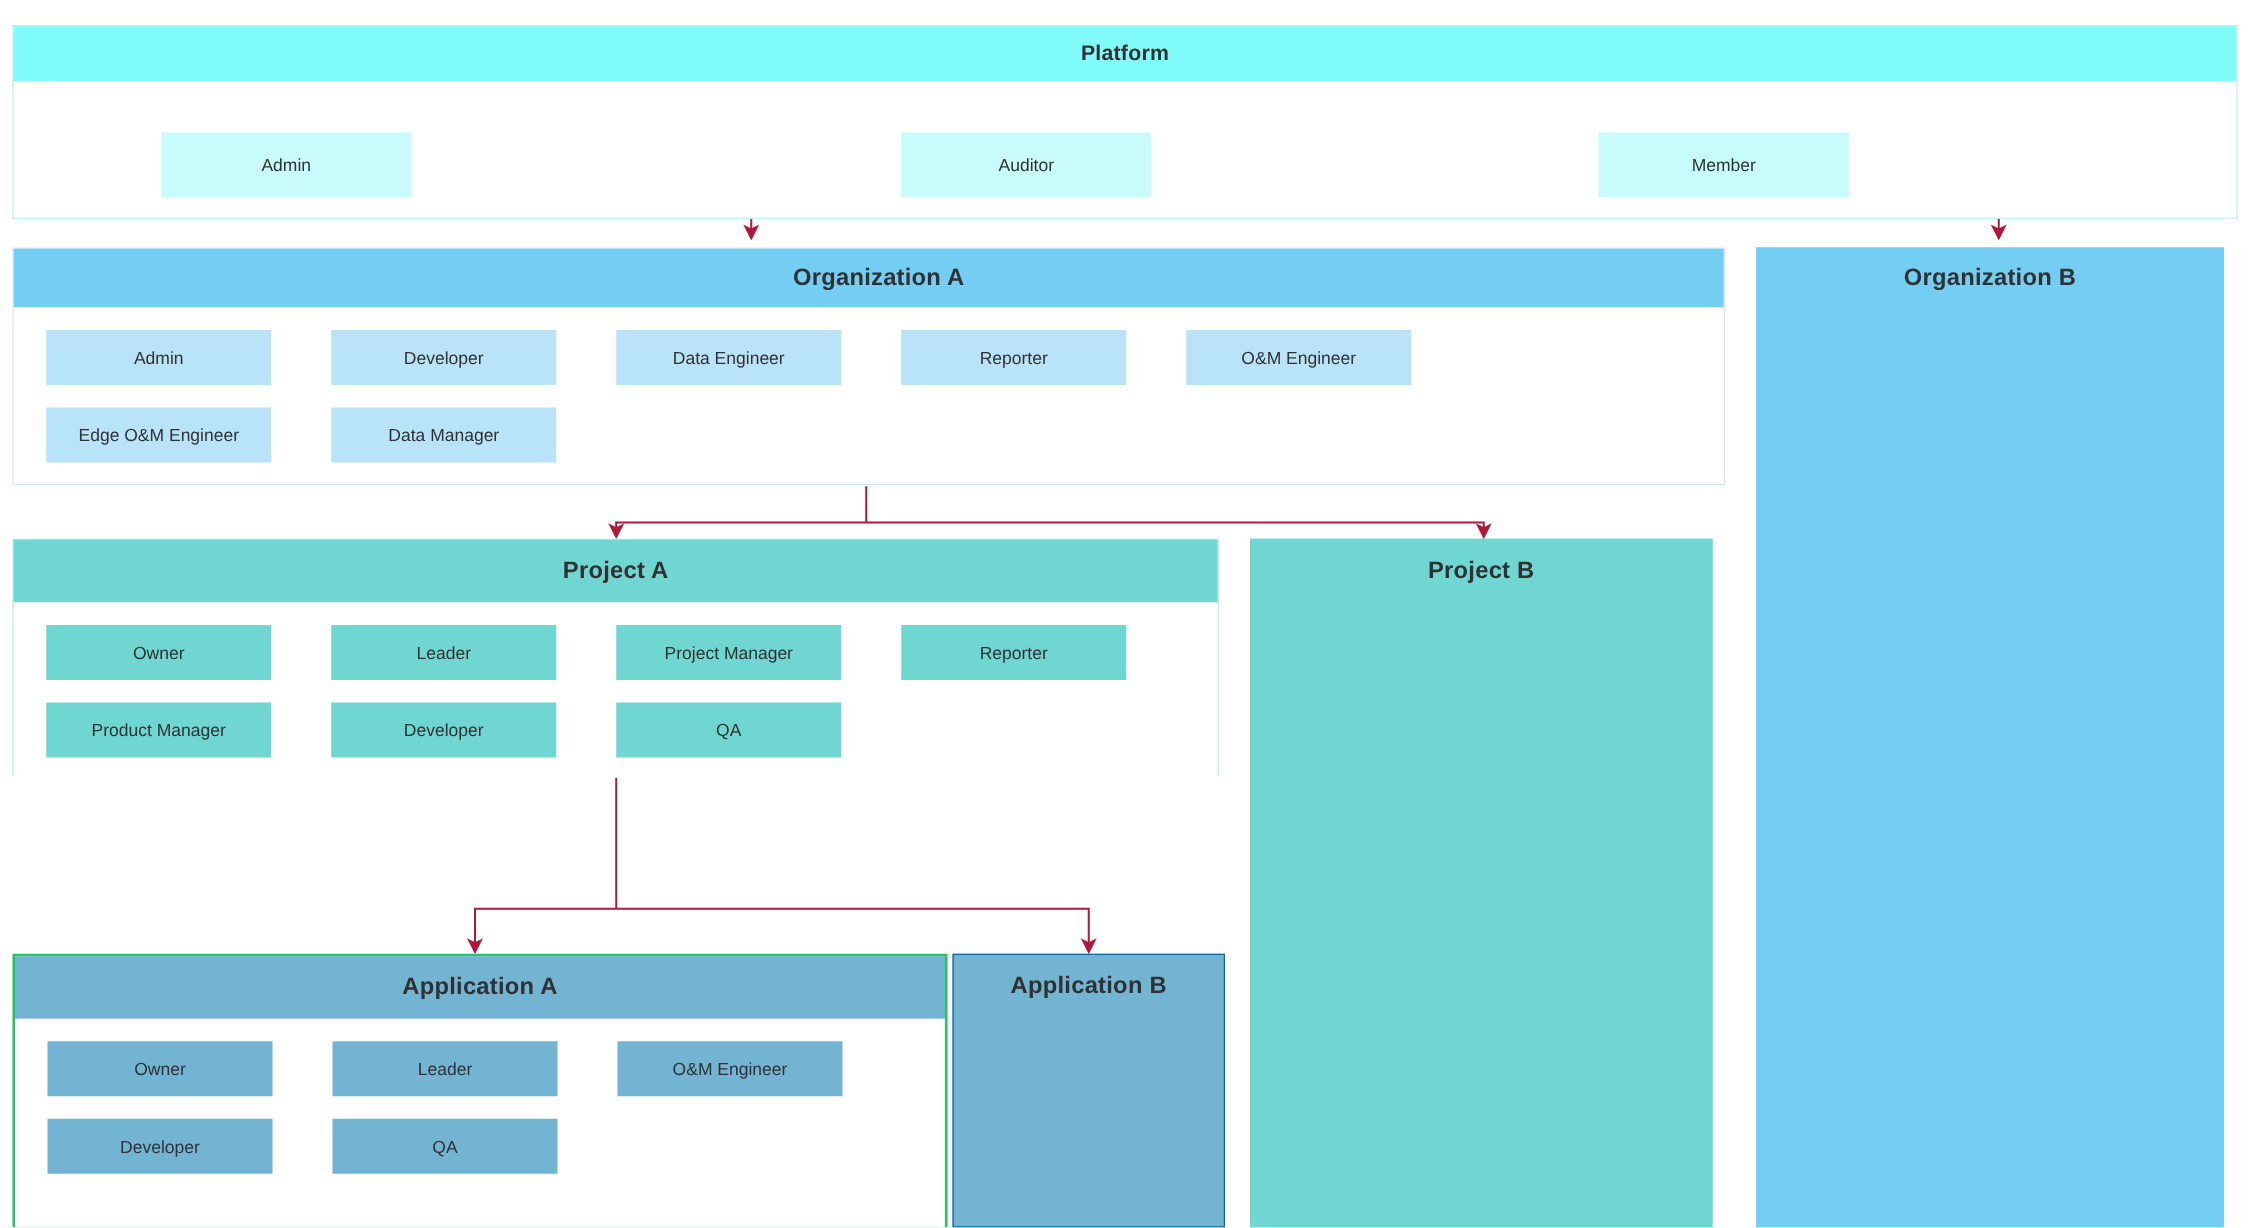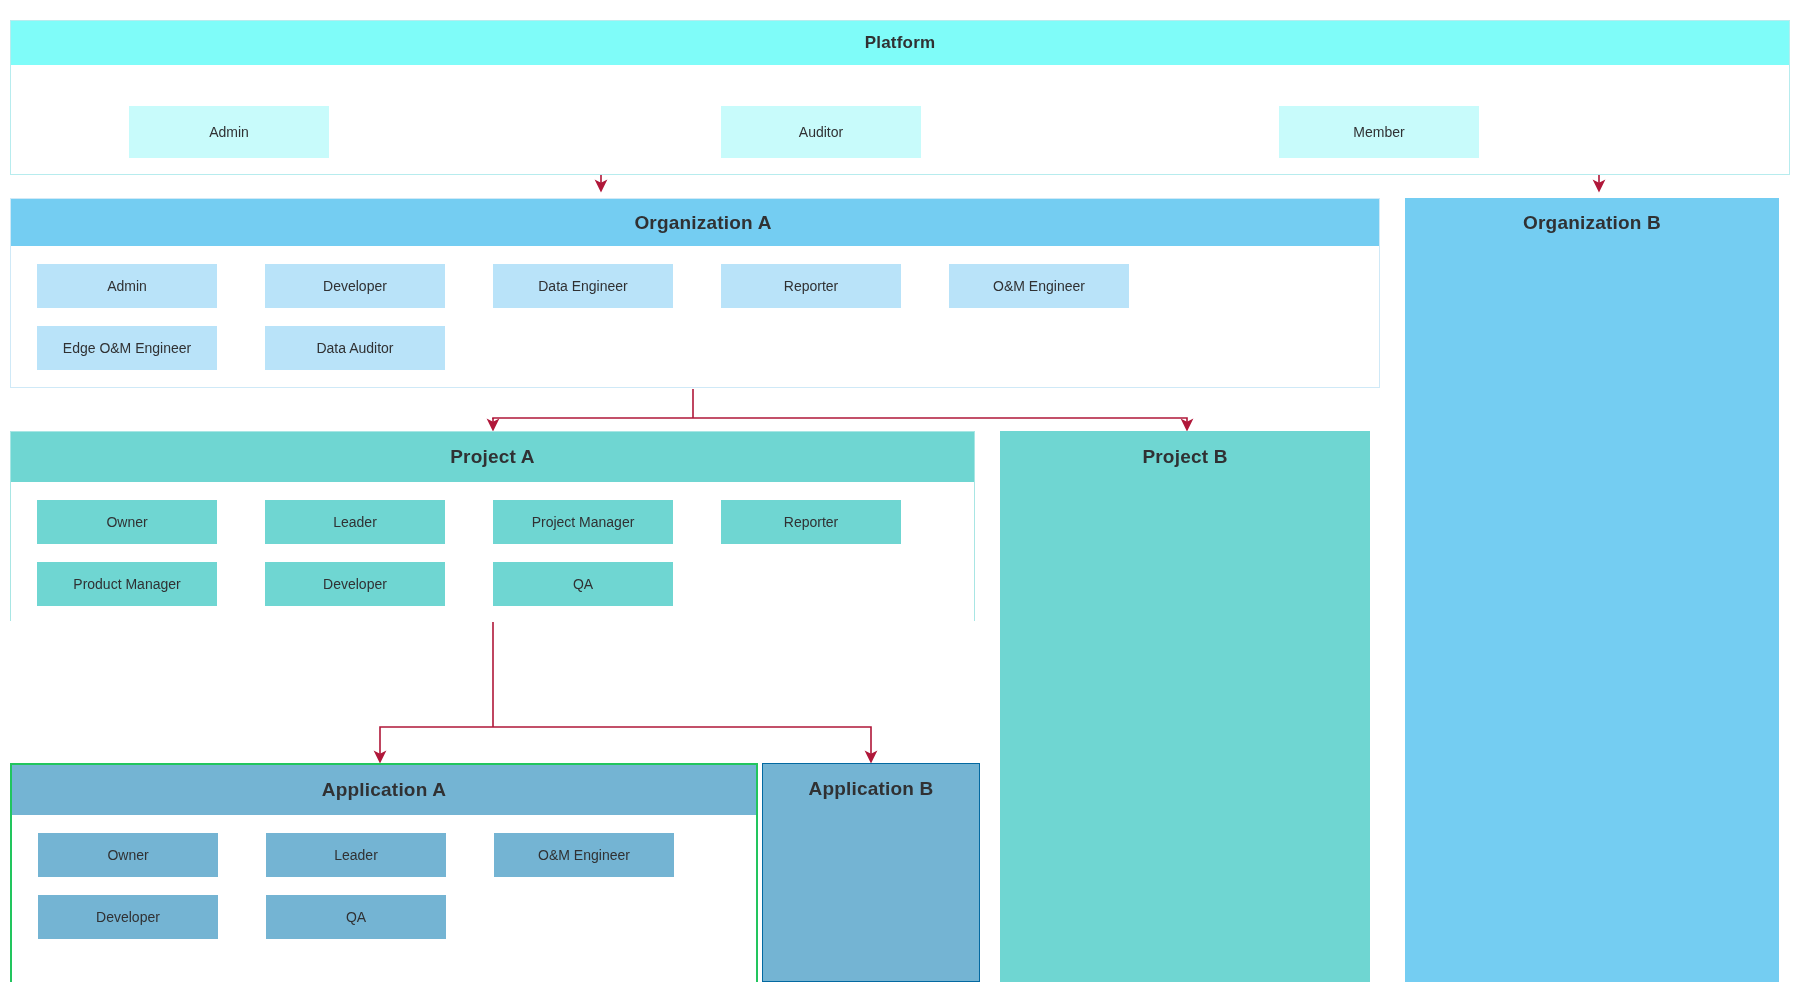--- a/index.html
+++ b/index.html
@@ -135,21 +135,21 @@
   <div class="panel" id="orgA">
     <div class="panel-head">Organization A</div>
     <div class="panel-body">
       <div class="chips">
         <div class="chip">Admin</div>
         <div class="chip">Developer</div>
         <div class="chip">Data Engineer</div>
         <div class="chip">Reporter</div>
         <div class="chip">O&amp;M Engineer</div>
         <div class="chip">Edge O&amp;M Engineer</div>
-        <div class="chip">Data Auditor</div>
+        <div class="chip">Data Manager</div>
       </div>
     </div>
   </div>
 
   <div class="panel" id="orgB">
     <div class="panel-head">Organization B</div>
   </div>
 
   <div class="panel" id="projA">
     <div class="panel-head">Project A</div>

